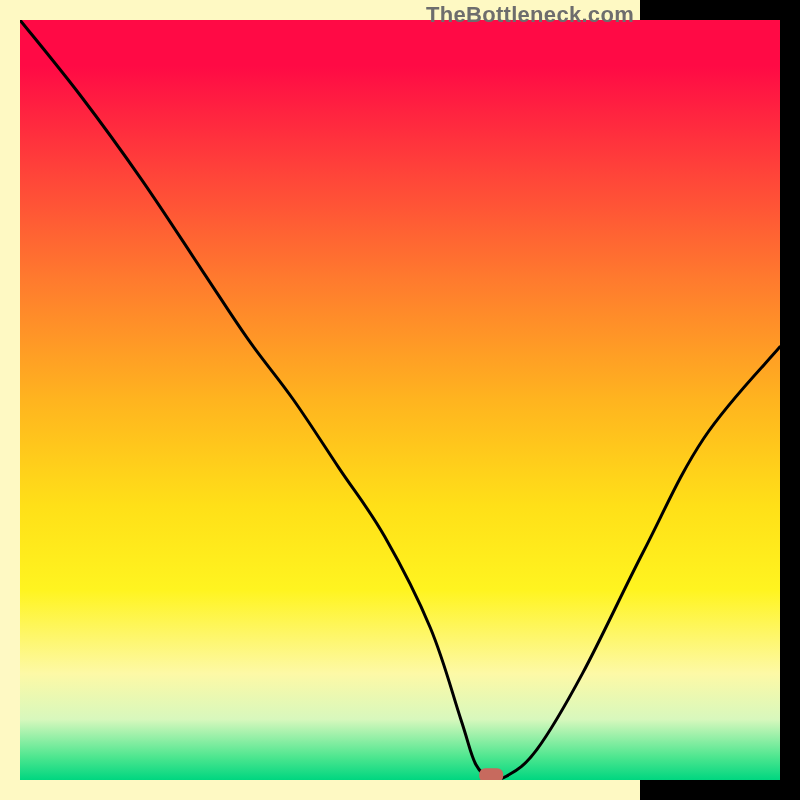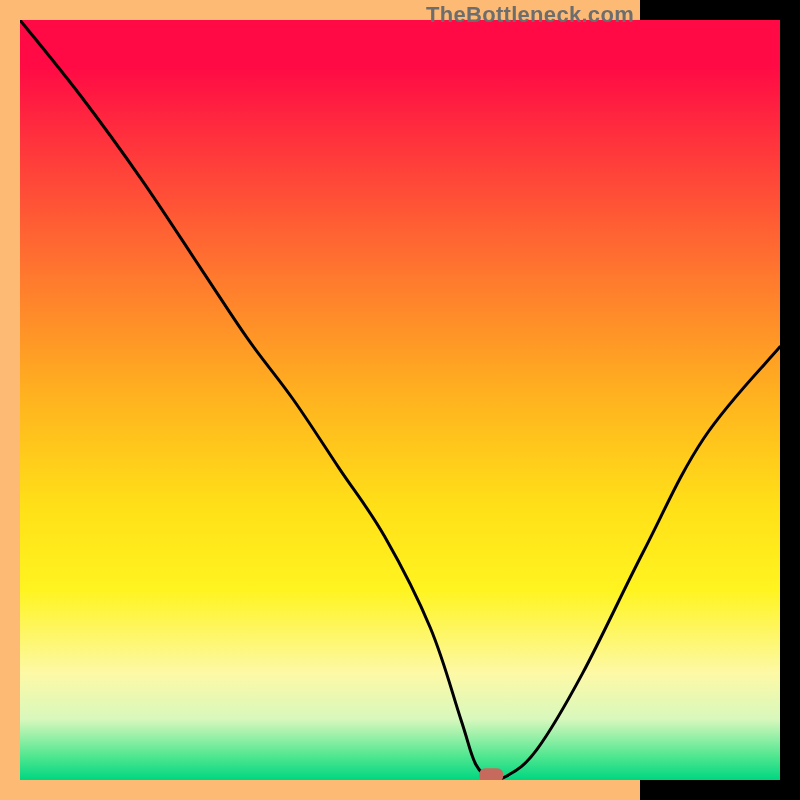--- a/index.html
+++ b/index.html
@@ -8,21 +8,21 @@
     width: 800px;
     height: 800px;
     background: #000;
     font-family: Arial, Helvetica, sans-serif;
     overflow: hidden;
   }
   .frame {
     position: relative;
     width: 640px;
     height: 800px;
-    background: #fdba74;
+    background: #fef9c3;
   }
   .plot {
     position: absolute;
     left: 20px;
     top: 20px;
     width: 760px;
     height: 760px;
     overflow: hidden;
   }
   .gradient {

